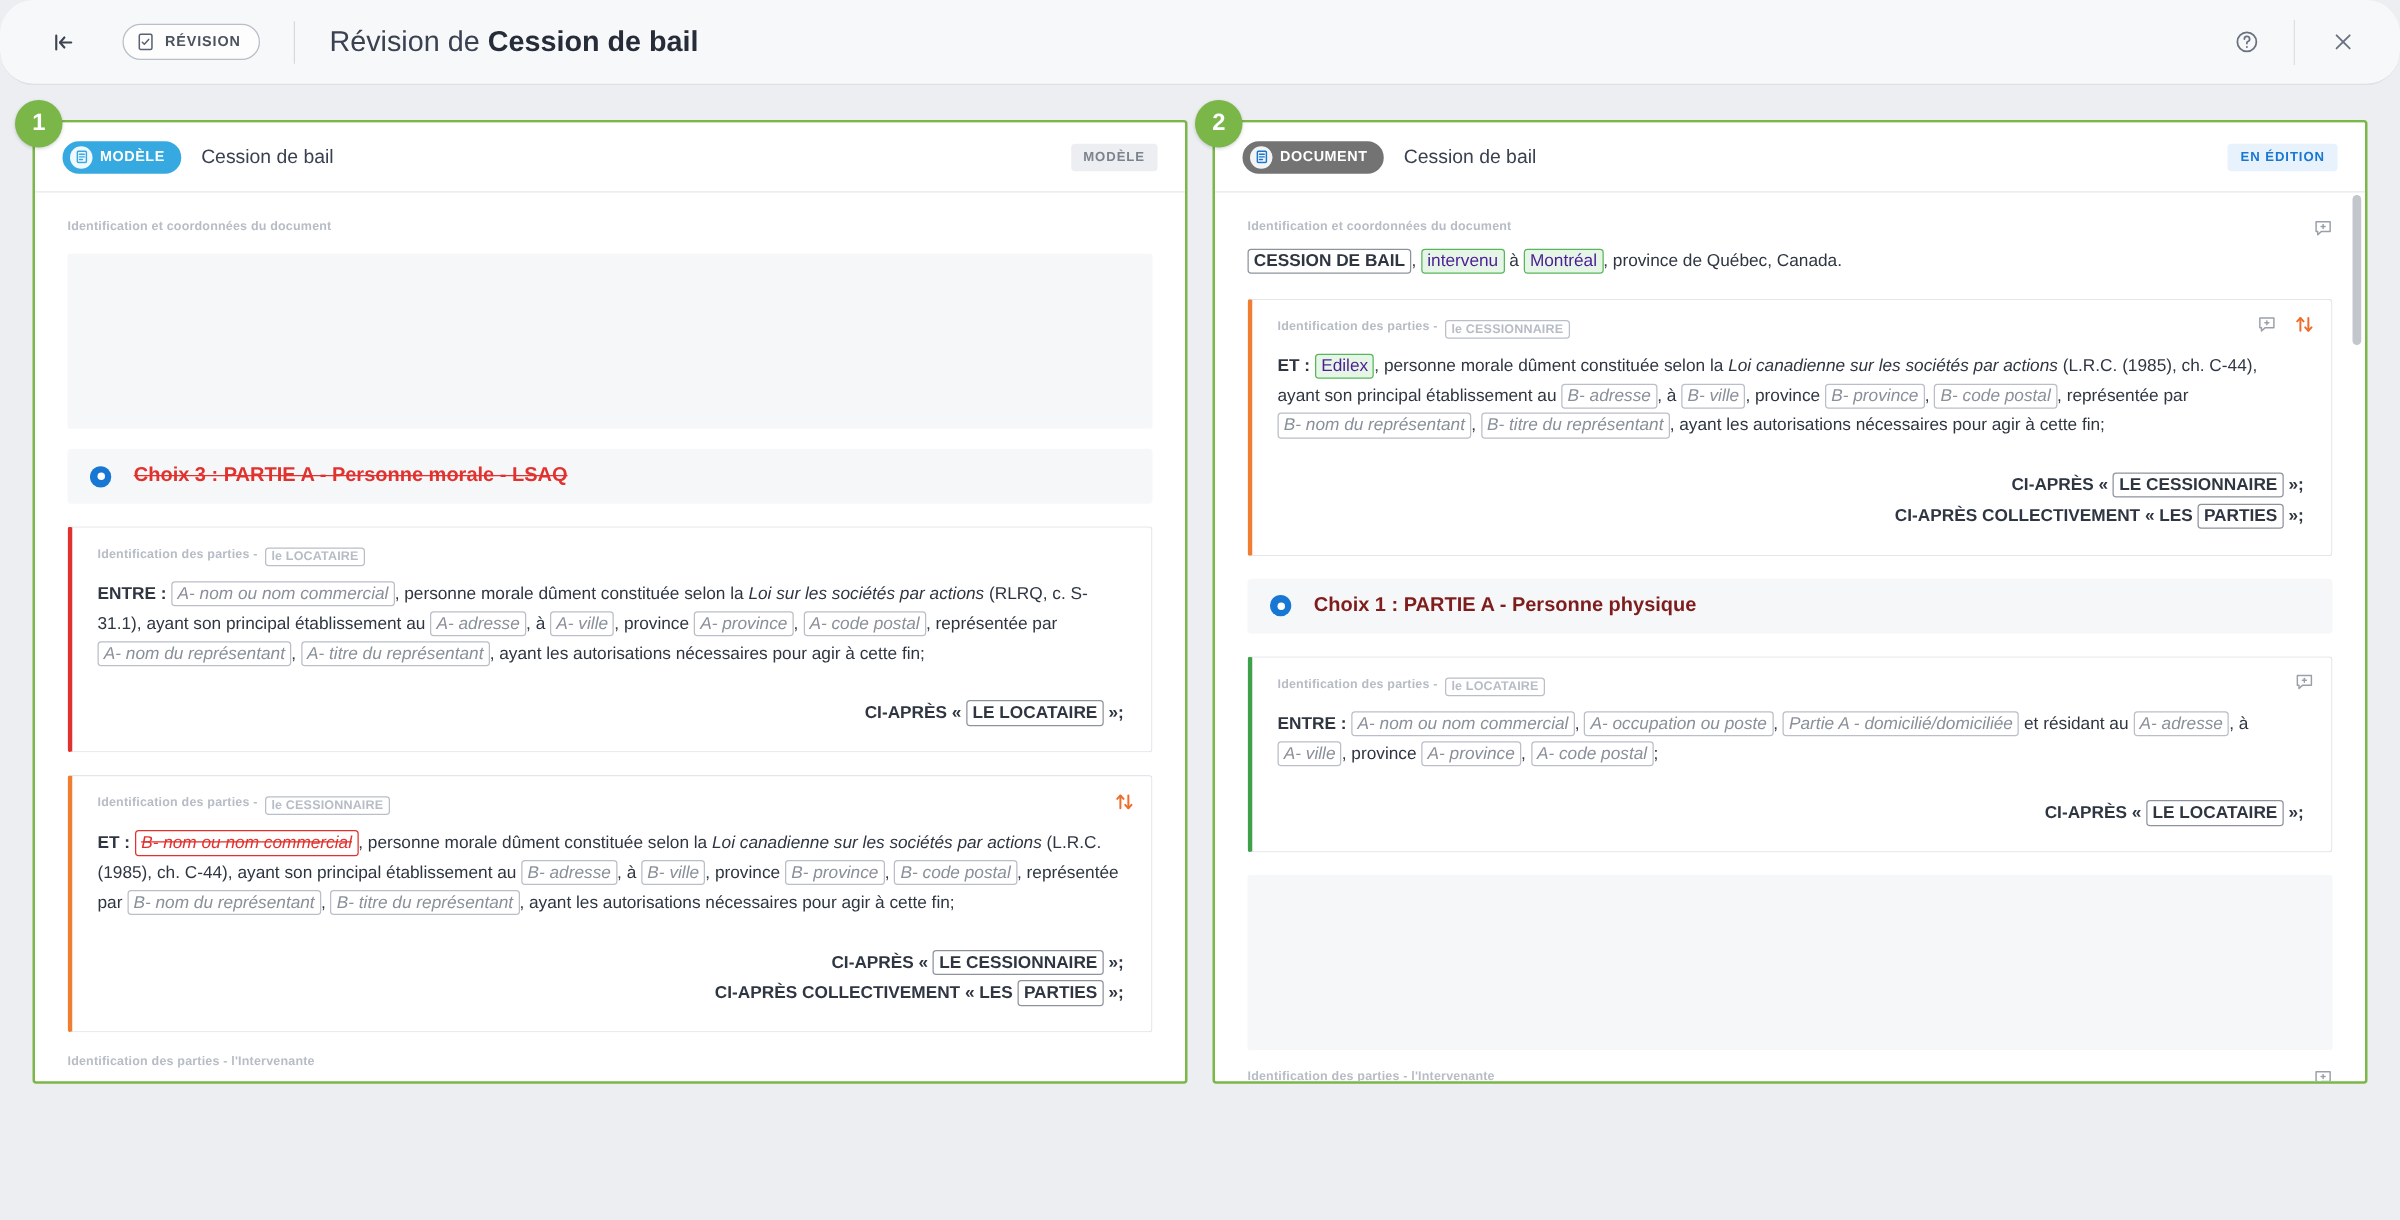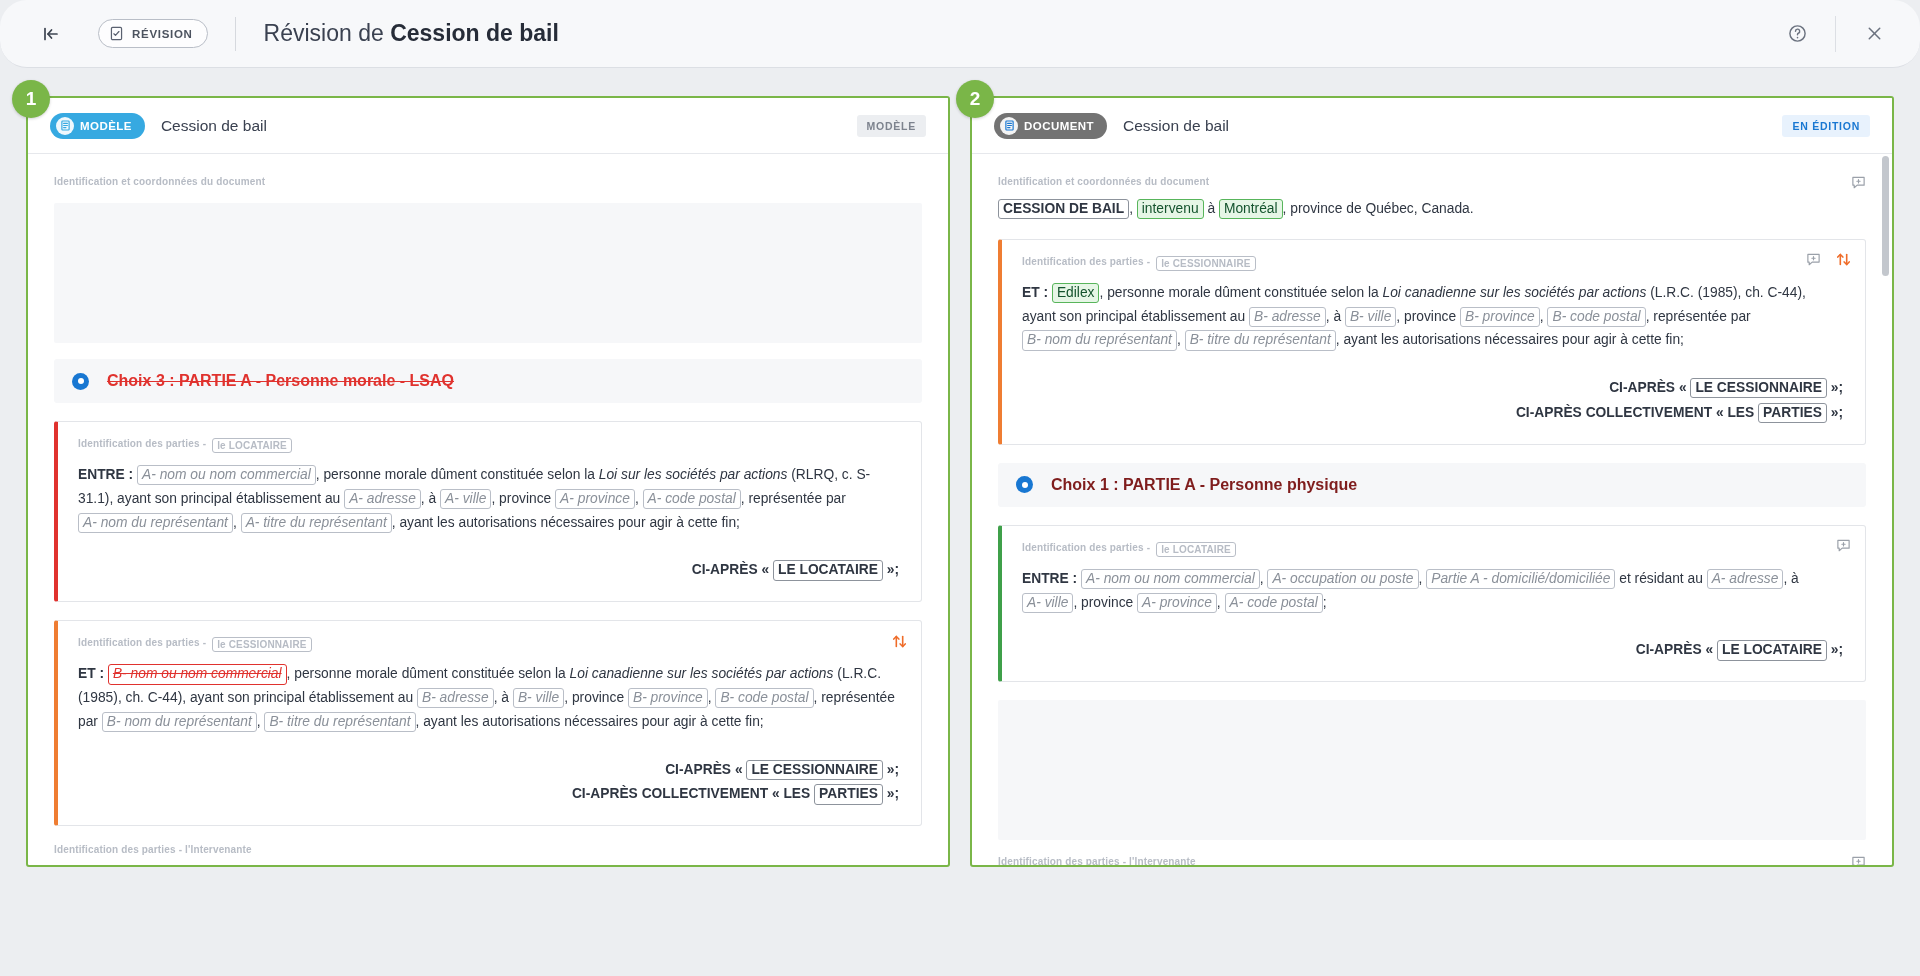--- a/index.html
+++ b/index.html
@@ -172,21 +172,21 @@
   }
   .tokbox.solid {
     font-style: normal; font-weight: 700; color: #2f3642;
     border-color: #8d939c;
   }
   .tokbox.del {
     color: #e0322e; border-color: #e0322e;
     text-decoration: line-through;
   }
   .tokbox.ins {
-    color: #14532d; border-color: #58b55b; background: #e6f6e6;
+    color: #4c1d95; border-color: #58b55b; background: #e6f6e6;
     font-style: normal;
   }
 
   
   .clause {
     position: relative;
     border: 1px solid #e3e5e9;
     border-left-width: 4px;
     border-radius: 3px;
     padding: 16px 22px 18px 20px;

